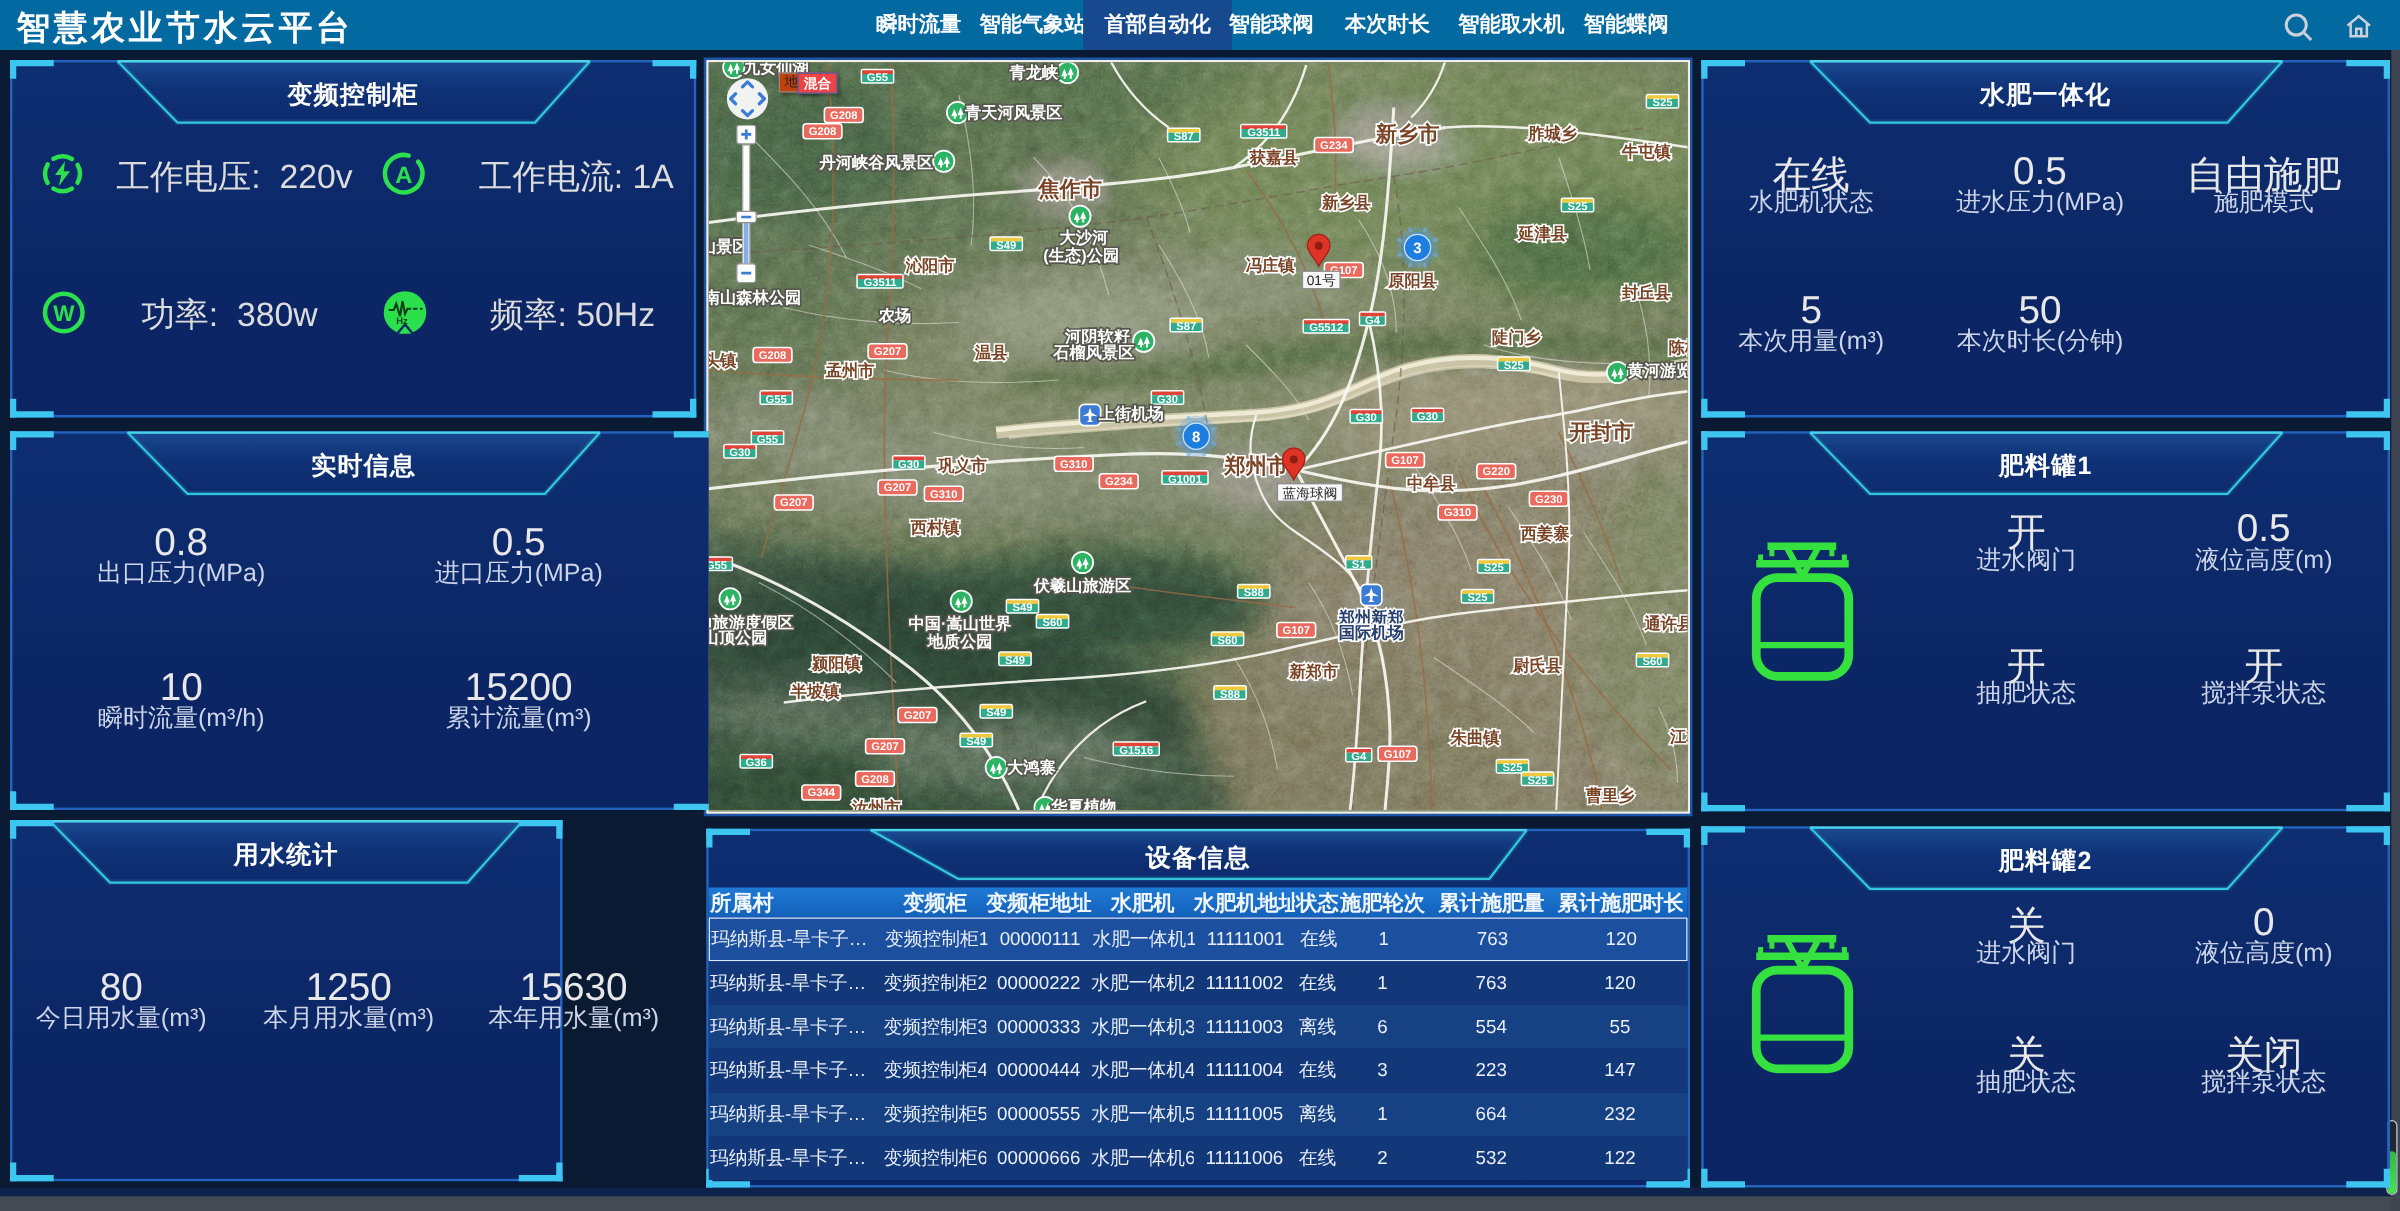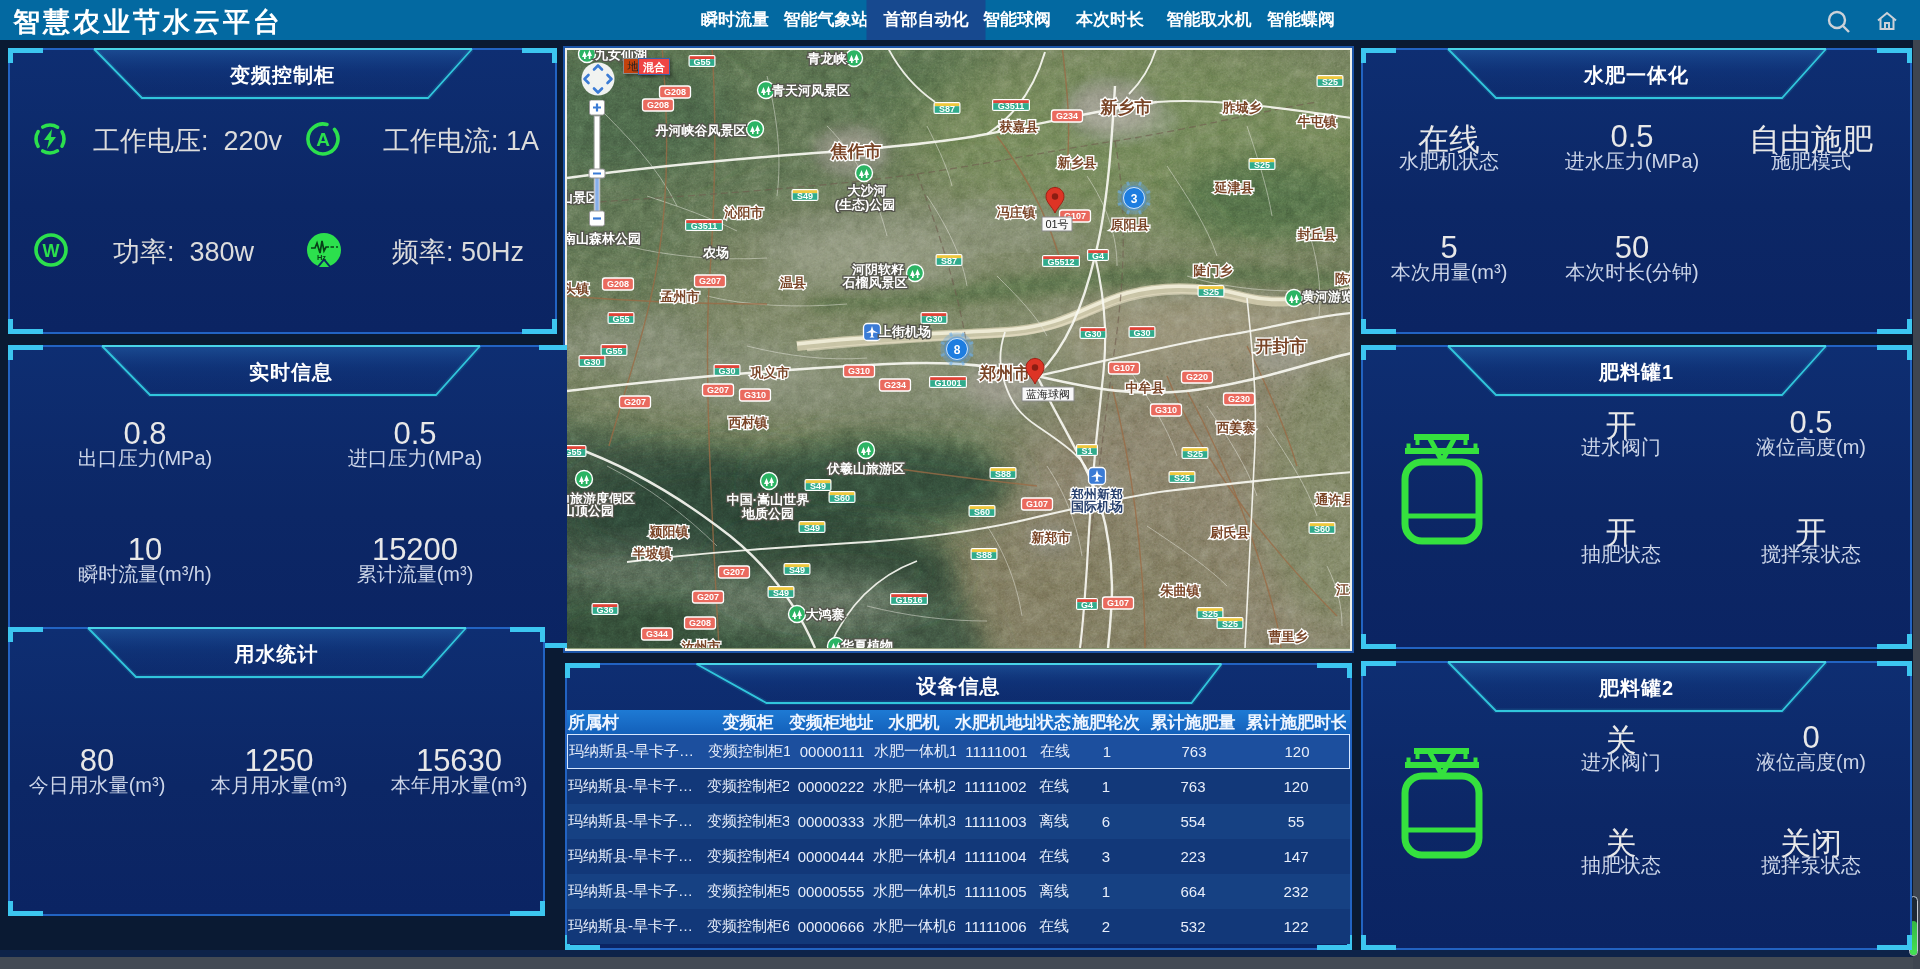--- a/index.html
+++ b/index.html
@@ -120,21 +120,21 @@
 <div class="val" style="left:135px;top:69px">0.8</div>
     <div class="lab" style="left:135px;top:98px">出口压力(MPa)</div>
 <div class="val" style="left:405px;top:69px">0.5</div>
     <div class="lab" style="left:405px;top:98px">进口压力(MPa)</div>
 <div class="val" style="left:135px;top:185px">10</div>
     <div class="lab" style="left:135px;top:214px">瞬时流量(m³/h)</div>
 <div class="val" style="left:405px;top:185px">15200</div>
     <div class="lab" style="left:405px;top:214px">累计流量(m³)</div>
 </div>
 
-<div class="panel" style="left:8px;top:627px;width:537px;height:289px">
+<div class="panel" style="left:8px;top:656px;width:442px;height:289px">
 <svg class="hdr" width="380" height="52" viewBox="0 0 380 52">
 <polygon points="1,1 379,1 335,50 49,50" fill="url(#hg1)"></polygon>
 <path d="M1,1 L49,50 L335,50 L379,1" fill="none" stroke="#2fc8de" stroke-width="5" opacity=".13"></path>
 <path d="M1,1 L49,50 L335,50 L379,1" fill="none" stroke="#31c6dc" stroke-width="1.8"></path>
 <line x1="1" y1="1" x2="379" y2="1" stroke="#49d4e8" stroke-width="2"></line>
 </svg>
 <div class="ptl">用水统计</div>
 <i class="cor ctl"></i>
     <i class="cor ctr"></i>
     <i class="cor cbl"></i>

